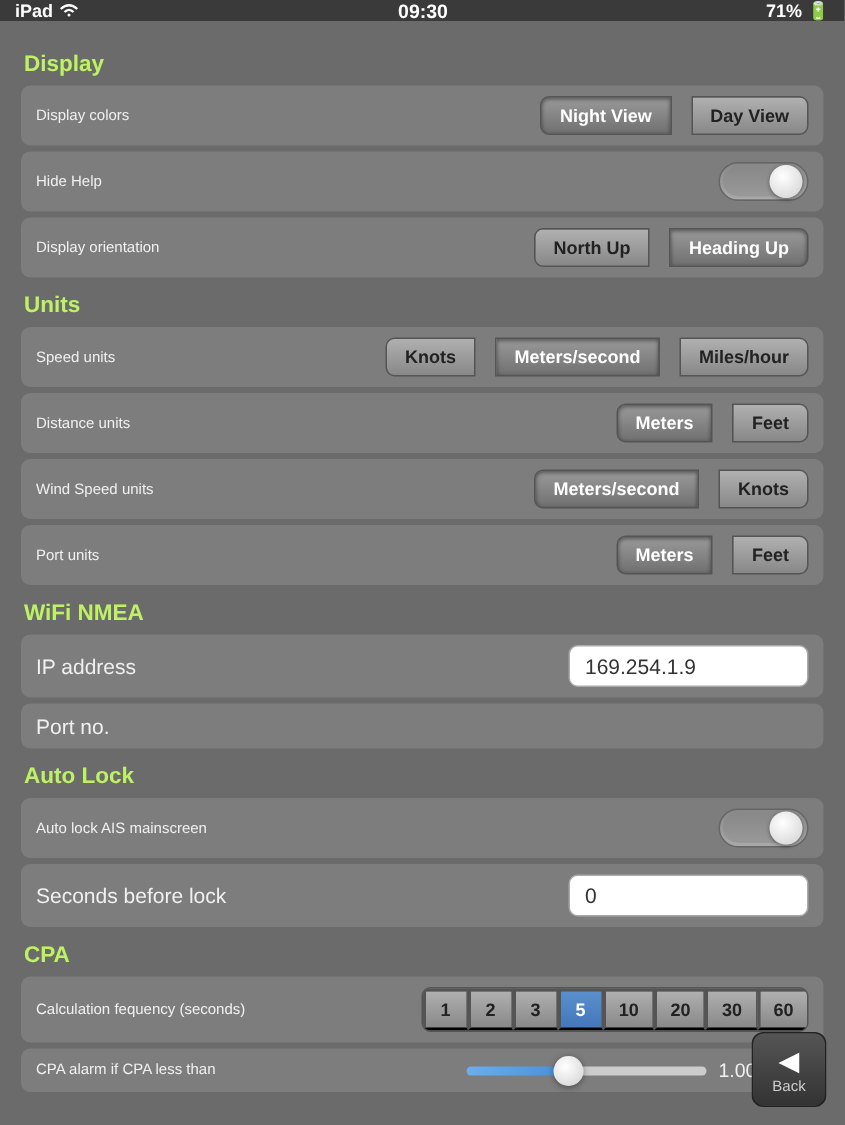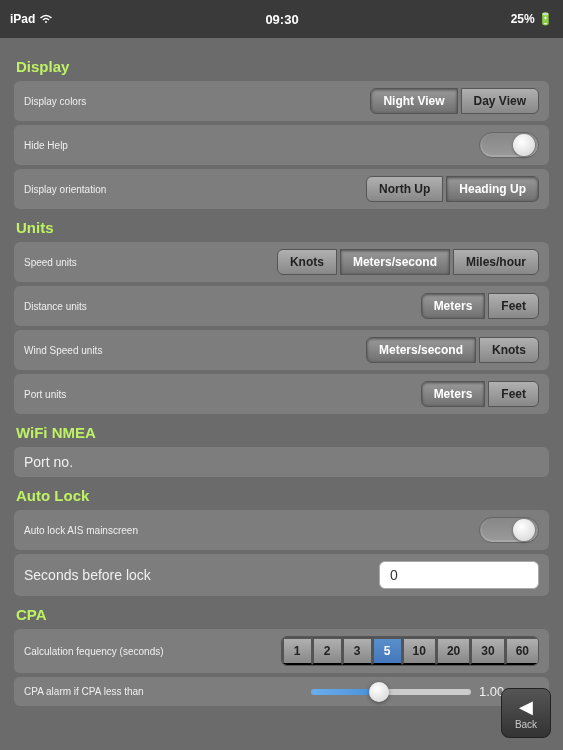--- a/index.html
+++ b/index.html
@@ -14,21 +14,21 @@
       overflow: hidden;
     }
 
     
     .status-bar {
       display: flex;
       justify-content: space-between;
       align-items: center;
       padding: 4px 10px;
       background: #3a3a3a;
-      height: 38px;
+      height: 14px;
       font-size: 12px;
       font-weight: 600;
     }
 
     .status-bar .left { display: flex; align-items: center; gap: 4px; }
     .status-bar .center { font-size: 13px; font-weight: 700; }
     .status-bar .right { font-size: 12px; }
 
     
     .content {
@@ -58,21 +58,21 @@
     }
 
     .settings-row .label {
       color: #f0f0f0;
       font-size: 10px;
     }
 
     .settings-row .controls {
       display: flex;
       align-items: center;
-      gap: 3px;
+      gap: 13px;
     }
 
     
     .seg-btn {
       padding: 5px 12px;
       background: linear-gradient(to bottom, #b0b0b0, #888);
       border: 1px solid #555;
       color: #222;
       font-size: 12px;
       font-weight: 600;
@@ -242,21 +242,21 @@
 <div class="status-bar">
   <div class="left">
     <span>iPad</span>
     <svg width="14" height="10">
       <path d="M7 8 L7 8" stroke="white" stroke-width="2" fill="none" stroke-linecap="round"></path>
       <path d="M4 6 Q7 3 10 6" stroke="white" stroke-width="1.5" fill="none"></path>
       <path d="M1.5 4 Q7 -1 12.5 4" stroke="white" stroke-width="1.5" fill="none"></path>
     </svg>
   </div>
   <div class="center">09:30</div>
-  <div class="right">25% 🔋</div>
+  <div class="right">71% 🔋</div>
 </div>
 
 <div class="content">
 
   <div class="section-header">Display</div>
 
   <div class="settings-row">
     <span class="label">Display colors</span>
     <div class="controls">
       <button class="seg-btn active">Night View</button>
@@ -313,20 +313,24 @@
   <div class="settings-row">
     <span class="label">Port units</span>
     <div class="controls">
       <button class="seg-btn active">Meters</button>
       <button class="seg-btn">Feet</button>
     </div>
   </div>
 
   <div class="section-header">WiFi NMEA</div>
 
+  <div class="input-row">
+    <span class="label">IP address</span>
+    <input type="text" value="169.254.1.9" style="">
+  </div>
 
   <div class="input-row">
     <span class="label">Port no.</span>
   </div>
 
   <div class="section-header">Auto Lock</div>
 
   <div class="settings-row">
     <span class="label">Auto lock AIS mainscreen</span>
     <div class="controls">

